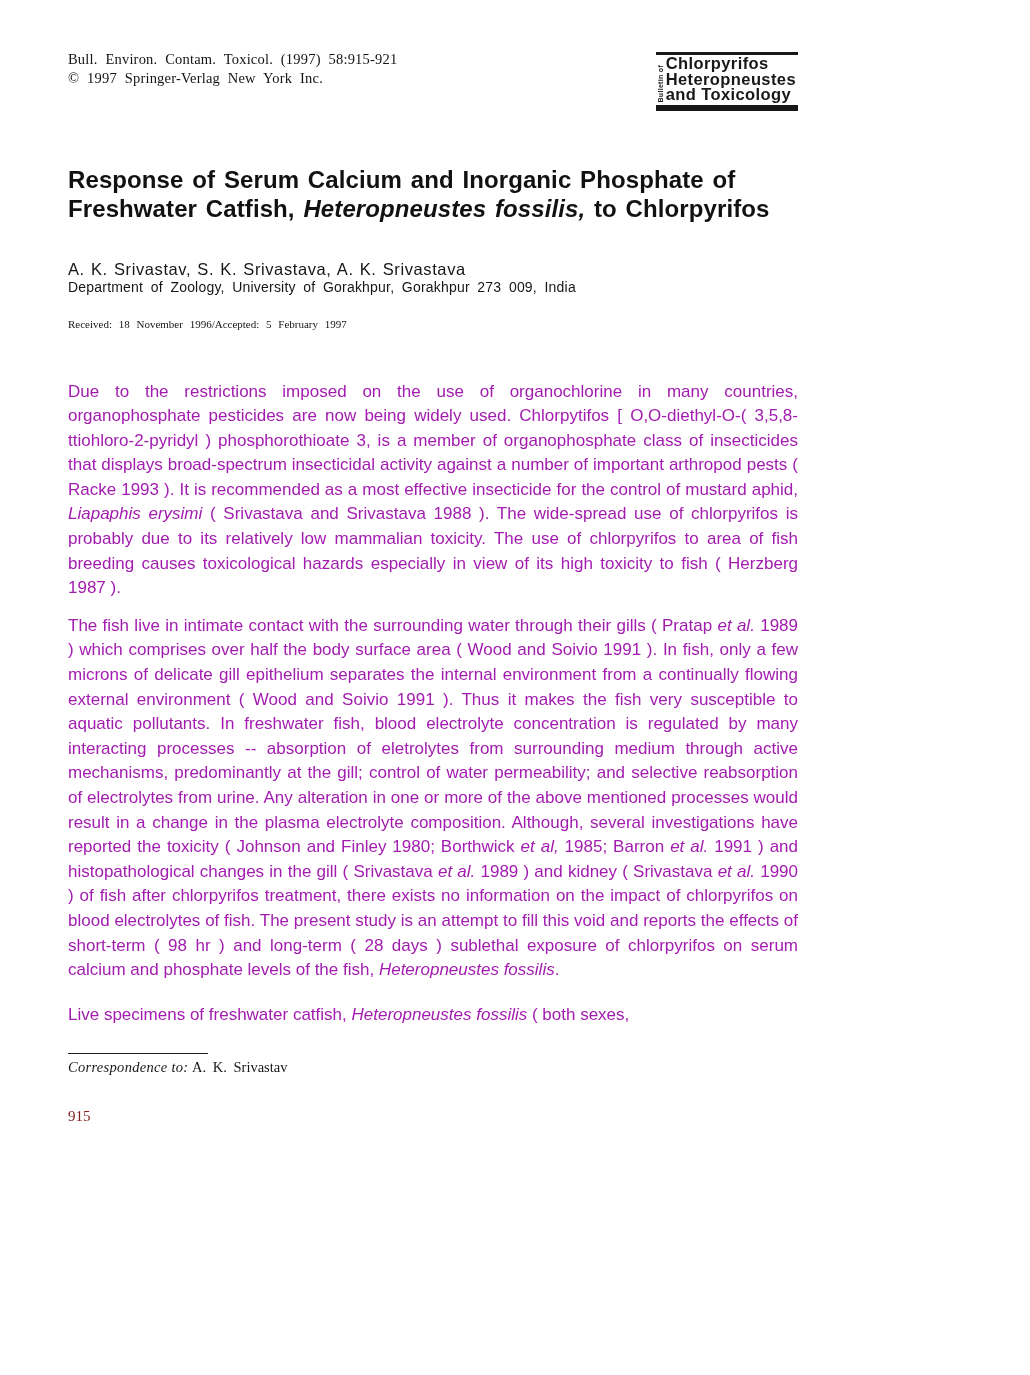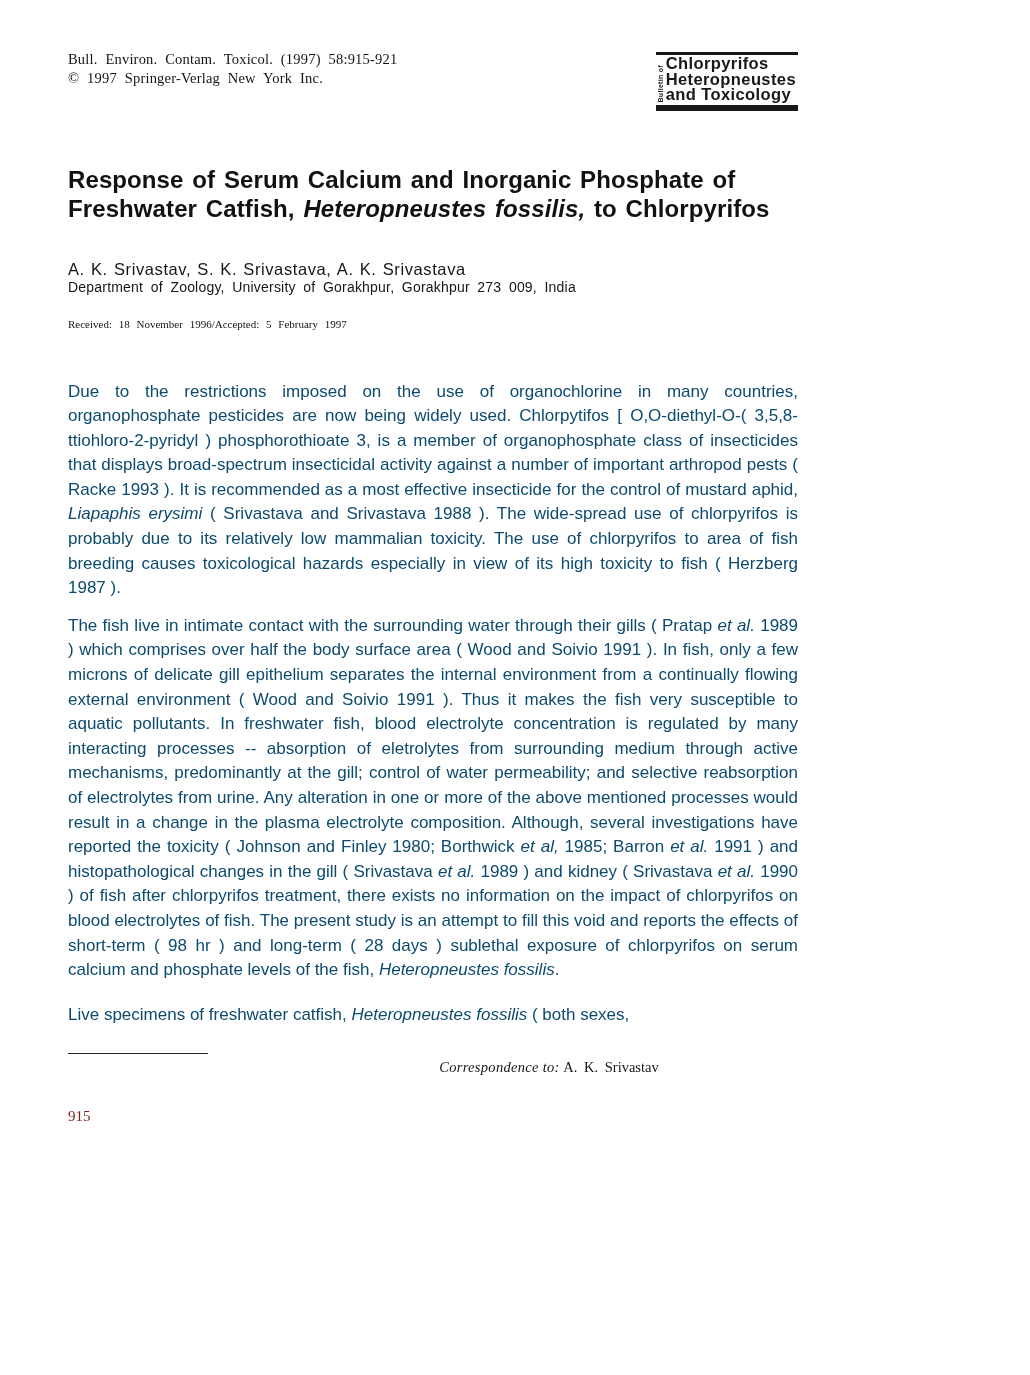--- a/index.html
+++ b/index.html
@@ -100,21 +100,21 @@
   .body-paragraphs {
     margin-top: 50px;
   }
   .body-paragraph {
     margin: 0 0 13px 0;
     width: 730px;
     font-family: "Liberation Sans", sans-serif;
     font-size: 17px;
     line-height: 24.6px;
     text-align: justify;
-    color: #0c4a6e;
+    color: #a21caf;
   }
   .it {
     font-style: italic;
   }
   .section-heading {
     margin: 30px 0 0 0;
     font-family: "Liberation Sans", sans-serif;
     font-weight: bold;
     font-size: 16.5px;
     word-spacing: 7px;
@@ -124,21 +124,20 @@
   .after-heading {
     margin-top: 20px;
     margin-bottom: 0;
   }
   
   .footnote {
     margin-top: 26px;
     font-family: "Liberation Serif", serif;
     font-size: 14.5px;
     color: #161616;
-    text-align: center;
   }
   .footnote-rule {
     width: 140px;
     border-top: 1.5px solid #222;
     margin-bottom: 5px;
   }
   .corr-label {
     font-style: italic;
     letter-spacing: 0.3px;
   }

